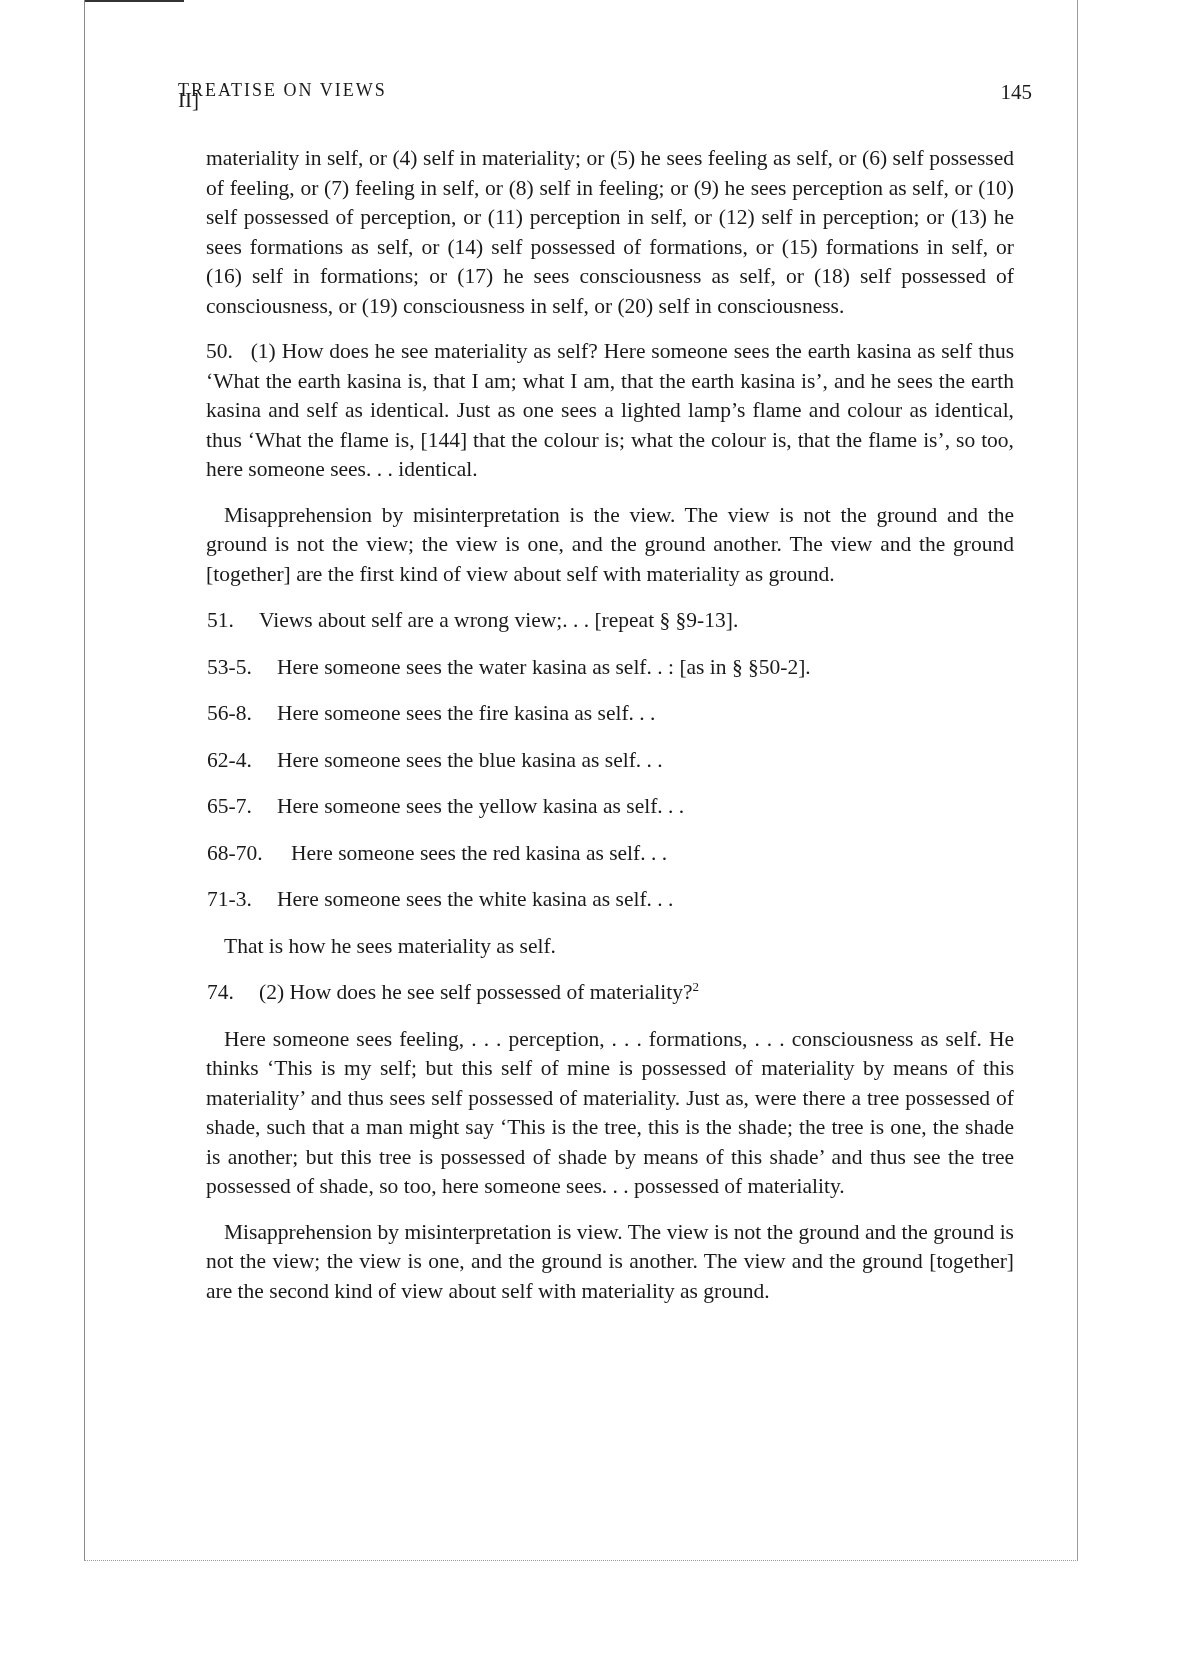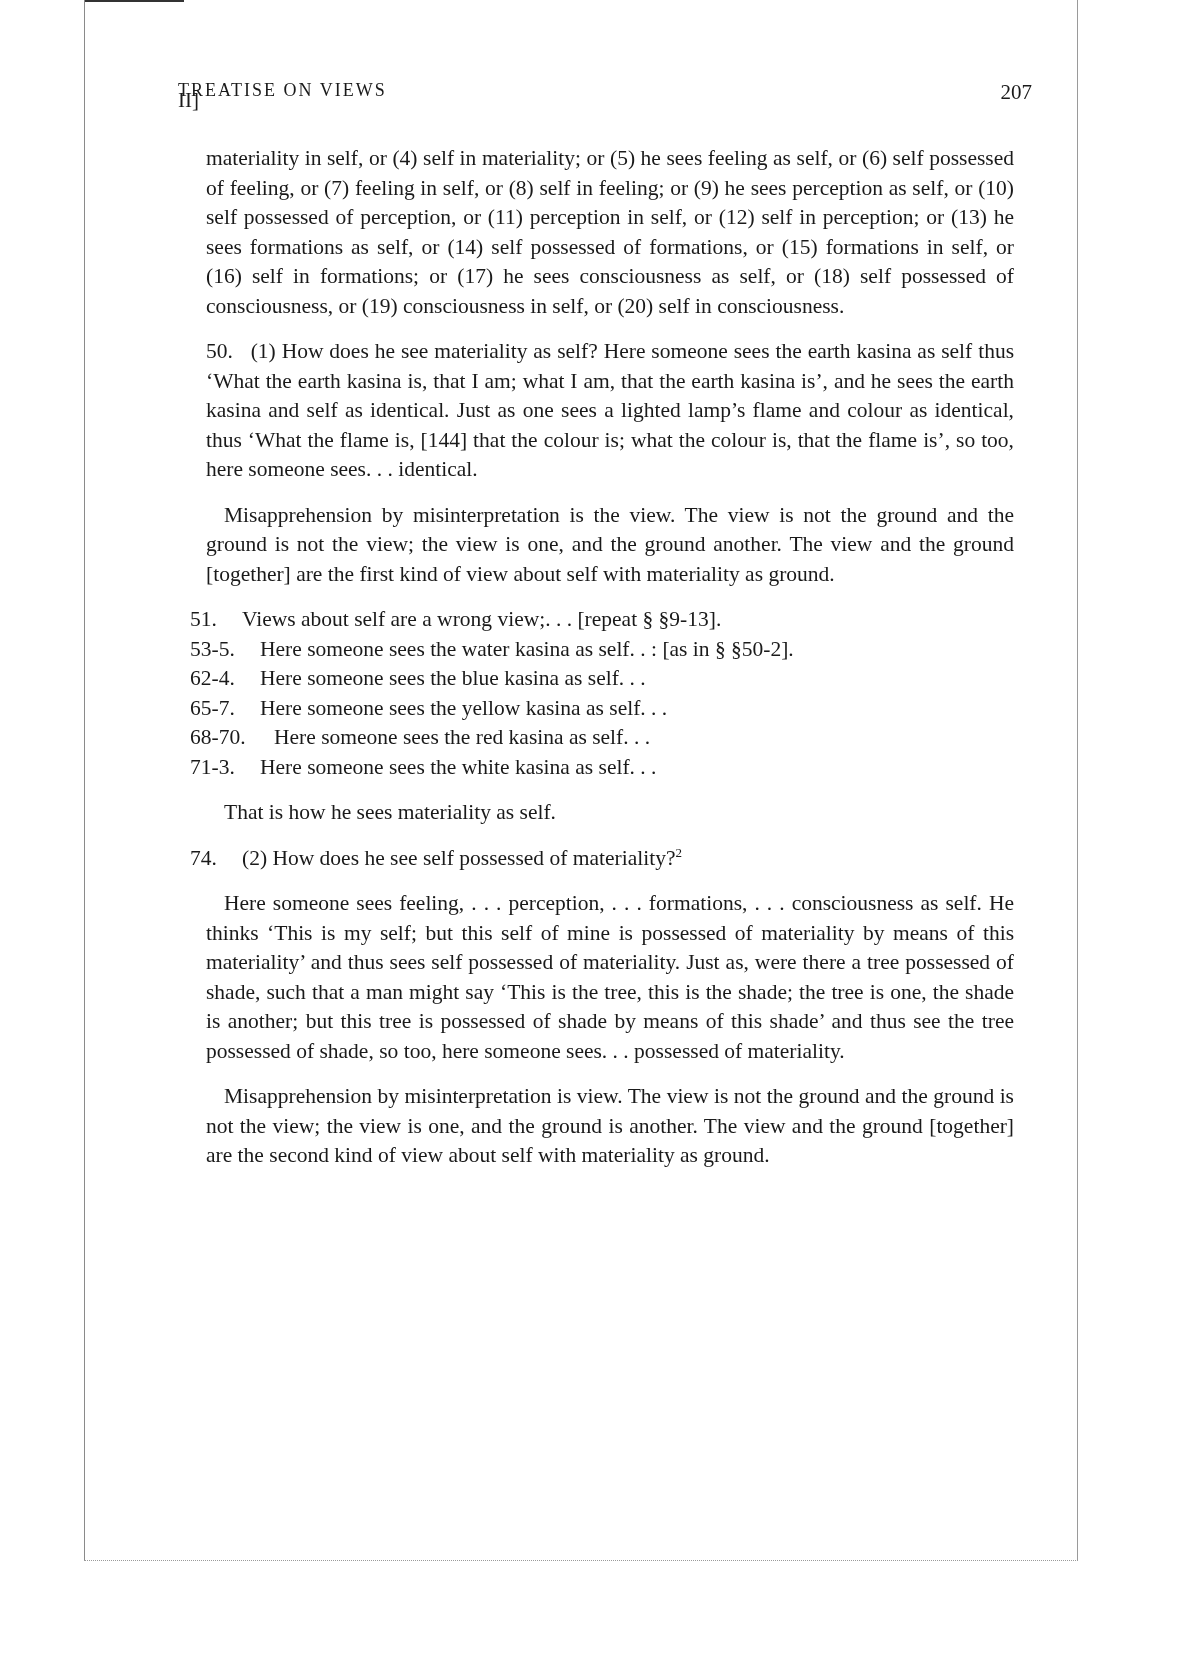--- a/index.html
+++ b/index.html
@@ -86,21 +86,21 @@
       margin: 16px;
       text-align: justify;
     }
     .para.indent {
       text-indent: 18px;
     }
     .para.gap {
       margin-top: 5px;
     }
     .num-line {
-      margin: 0;
+      margin: 17px;
       white-space: nowrap;
     }
     .num-line .num {
       display: inline-block;
       min-width: 70px;
     }
     .num-line .num.wide {
       min-width: 84px;
     }
     .num-line .num.narrow {
@@ -115,39 +115,42 @@
 <body>
 
 <div class="scan-border-top"></div>
 <div class="scan-border-left"></div>
 <div class="scan-border-right"></div>
 <div class="scan-border-bottom"></div>
 
 <div class="header">
   <span class="chapter">II]</span>
   <span class="running-title">TREATISE ON VIEWS</span>
-  <span class="page-number">207</span>
+  <span class="page-number">145</span>
 </div>
 
 <div class="text-block">
 
   <p class="para">materiality in self, or (4) self in materiality; or (5) he sees feeling as self, or (6) self possessed of feeling, or (7) feeling in self, or (8) self in feeling; or (9) he sees perception as self, or (10) self possessed of perception, or (11) perception in self, or (12) self in perception; or (13) he sees formations as self, or (14) self possessed of formations, or (15) formations in self, or (16) self in formations; or (17) he sees consciousness as self, or (18) self possessed of consciousness, or (19) consciousness in self, or (20) self in consciousness.</p>
 
   <p class="para">
     <span>50.</span>&nbsp;&nbsp;
     <span>(1) How does he see materiality as self? Here someone sees the earth kasina as self thus ‘What the earth kasina is, that I am; what I am, that the earth kasina is’, and he sees the earth kasina and self as identical. Just as one sees a lighted lamp’s flame and colour as identical, thus ‘What the flame is, [144] that the colour is; what the colour is, that the flame is’, so too, here someone sees. . . identical.</span>
   </p>
 
   <p class="para indent gap">Misapprehension by misinterpretation is the view. The view is not the ground and the ground is not the view; the view is one, and the ground another. The view and the ground [together] are the first kind of view about self with materiality as ground.</p>
 
   <p class="num-line">
     <span class="num narrow">51.</span><span>Views about self are a wrong view;. . . [repeat § §9-13].</span>
   </p>
   <p class="num-line">
     <span class="num">53-5.</span><span>Here someone sees the water kasina as self. . : [as in § §50-2].</span>
+  </p>
+  <p class="num-line">
+    <span class="num">56-8.</span><span>Here someone sees the fire kasina as self. . .</span>
   </p>
   <p class="num-line">
     <span class="num">62-4.</span><span>Here someone sees the blue kasina as self. . .</span>
   </p>
   <p class="num-line">
     <span class="num">65-7.</span><span>Here someone sees the yellow kasina as self. . .</span>
   </p>
   <p class="num-line">
     <span class="num wide">68-70.</span><span>Here someone sees the red kasina as self. . .</span>
   </p>

